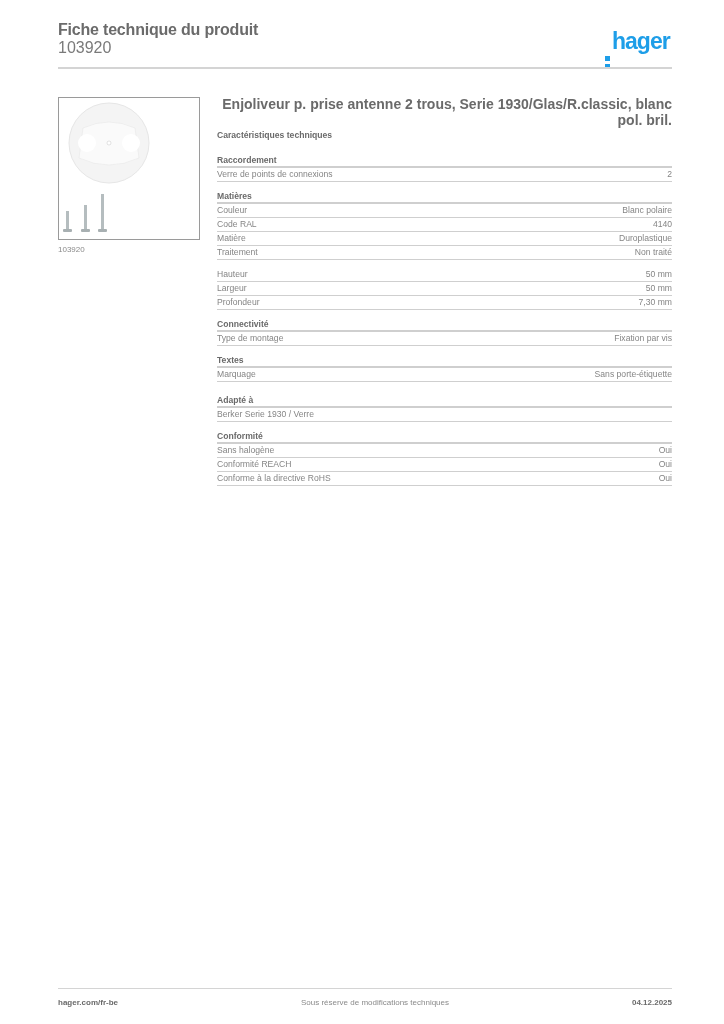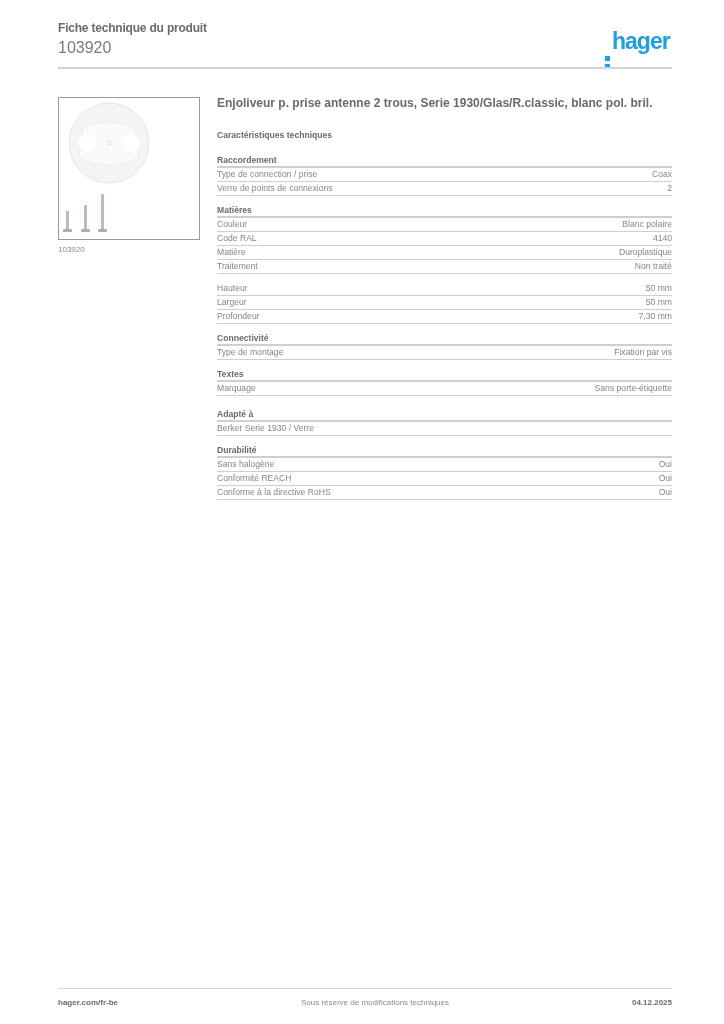--- a/index.html
+++ b/index.html
@@ -1,26 +1,26 @@
 <!DOCTYPE html>
 <html><head>
 <meta charset="utf-8">
 <style>
   html, body { margin:0; padding:0; background:#ffffff; }
   body { width:724px; height:1024px; position:relative; font-family:"Liberation Sans", sans-serif; color:#6a6a6a; overflow:hidden; }
-  .hdr-title { position:absolute; left:58px; top:21px; font-size:12px; font-weight:bold; color:#6b6b6b; letter-spacing:-0.2px; }
+  .hdr-title { position:absolute; left:58px; top:21px; font-size:16px; font-weight:bold; color:#6b6b6b; letter-spacing:-0.2px; }
   .hdr-num { position:absolute; left:58px; top:39px; font-size:16px; color:#7a7a7a; }
   .logo { position:absolute; left:605px; top:30px; font-size:23px; font-weight:bold; color:#1e9ee8; letter-spacing:-1px; line-height:1; }
   .logo .colon { display:inline-block; width:5px; position:relative; margin-right:2px; }
   .logo .colon i { position:absolute; left:0; width:5px; height:5px; background:#1e9ee8; }
   .hdr-rule { position:absolute; left:58px; top:67px; width:614px; height:2px; background:#d4d4d4; }
   .img-box { position:absolute; left:58px; top:97px; width:142px; height:143px; border:1px solid #9a9a9a; box-sizing:border-box; background:#fff; }
   .img-caption { position:absolute; left:58px; top:245px; font-size:8px; color:#8a8a8a; }
   .main { position:absolute; left:217px; top:96px; width:455px; }
-  .desc { font-size:12px; font-weight:bold; color:#6a6a6a; height:34px; }
+  .desc { font-size:14px; font-weight:bold; color:#6a6a6a; height:34px;text-align:right; }
   .subtitle { font-size:8.6px; font-weight:bold; color:#6a6a6a; height:24px; }
   .section { margin-bottom:8px; }
   .section.gap { margin-top:12px; }
   .sec-head { font-size:8.6px; font-weight:bold; color:#6a6a6a; height:12px; line-height:12px; border-bottom:2px solid #cfcfcf; }
   .row { display:flex; justify-content:space-between; font-size:8.6px; color:#858585; height:13px; line-height:13px; border-bottom:1.5px solid #cfcfcf; }
   .footer-rule { position:absolute; left:58px; top:988px; width:614px; height:1px; background:#d4d4d4; }
   .footer { position:absolute; left:58px; top:998px; width:614px; font-size:8px; display:flex; justify-content:space-between; color:#8a8a8a; }
   .footer .b { font-weight:bold; color:#6a6a6a; }
 </style>
 </head>
@@ -47,24 +47,20 @@
   </svg>
 </div>
 <div class="img-caption">103920</div>
 
 <div class="main">
   <div class="desc">Enjoliveur p. prise antenne 2 trous, Serie 1930/Glas/R.classic, blanc pol. bril.</div>
   <div class="subtitle">Caractéristiques techniques</div>
   <div id="sections">
       <div class="section">
         <div class="sec-head">Raccordement</div>
-        <div class="row">
-          <span>Type de connection / prise</span>
-          <span>Coax</span>
-        </div>
         <div class="row">
           <span>Verre de points de connexions</span>
           <span>2</span>
         </div>
       </div>
       <div class="section">
         <div class="sec-head">Matières</div>
         <div class="row">
           <span>Couleur</span>
           <span>Blanc polaire</span>
@@ -111,21 +107,21 @@
         </div>
       </div>
       <div class="section gap">
         <div class="sec-head">Adapté à</div>
         <div class="row">
           <span>Berker Serie 1930 / Verre</span>
           <span></span>
         </div>
       </div>
       <div class="section">
-        <div class="sec-head">Durabilité</div>
+        <div class="sec-head">Conformité</div>
         <div class="row">
           <span>Sans halogène</span>
           <span>Oui</span>
         </div>
         <div class="row">
           <span>Conformité REACH</span>
           <span>Oui</span>
         </div>
         <div class="row">
           <span>Conforme à la directive RoHS</span>

